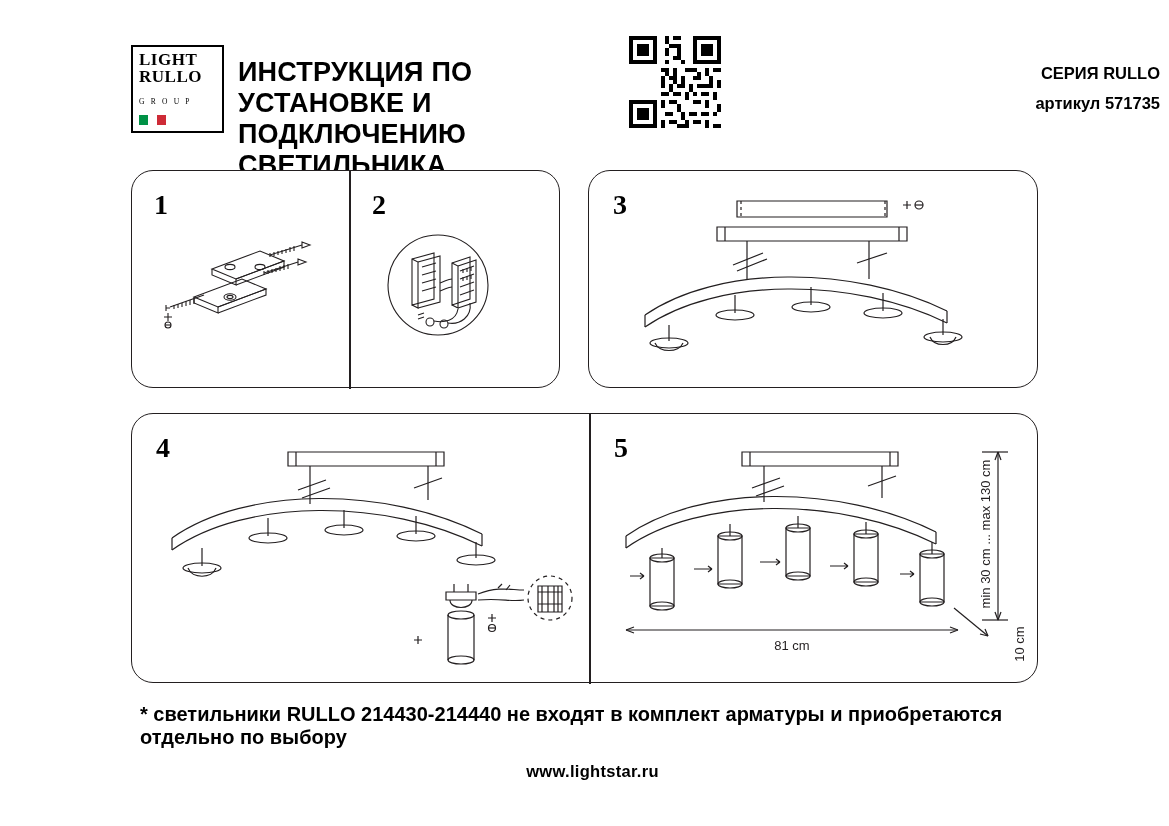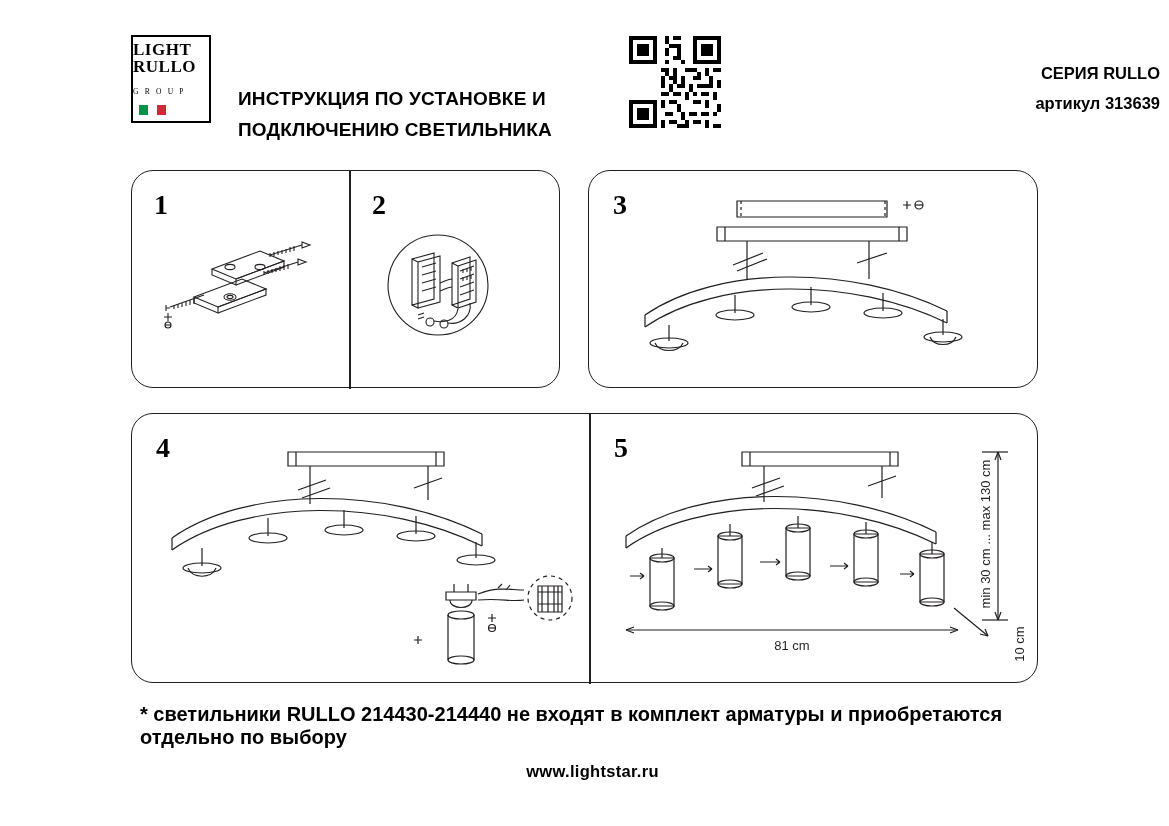--- a/index.html
+++ b/index.html
@@ -20,24 +20,24 @@
 
   
   .header {
     position: absolute;
     left: 0; top: 0;
     width: 1169px;
     height: 155px;
   }
   .logo-box {
     position: absolute;
-    left: 131px; top: 35px;
-    width: 80px; height: 88px;
+    left: 131px; top: 45px;
+    width: 93px; height: 88px;
     border: 2px solid #000;
-    padding: 4px 0;
+    padding: 4px 6px;
   }
   .logo-text {
     font-family: "Liberation Serif", serif;
     font-weight: bold;
     font-size: 17px;
     line-height: 17px;
     letter-spacing: .5px;
   }
   .logo-group {
     font-family: "Liberation Serif", serif;
@@ -53,25 +53,24 @@
   }
   .logo-flag i { flex: 1 1 auto; display: block; height: 100%; }
   .flag-g { background: #009246; }
   .flag-w { background: #ffffff; }
   .flag-r { background: #ce2b37; }
 
   .title {
     position: absolute;
     left: 238px; top: 57px;
     width: 390px;
-    font-size: 19px;
+    font-size: 27px;
     font-weight: bold;
     line-height: 31px;
     letter-spacing: .2px;
-    margin-top: 26px;
   }
 
   .qr {
     position: absolute;
     left: 629px; top: 36px;
     width: 92px; height: 92px;
   }
   .qr svg { display: block; }
 
   .series {
@@ -217,21 +216,21 @@
           <rect x="9" y="9" width="1" height="1"></rect>
             <rect x="17" y="9" width="1" height="1"></rect>
           <rect x="19" y="12" width="1" height="1"></rect>
             <rect x="11" y="11" width="1" height="1"></rect>
         </g>
       </svg>
     </div>
 
     <div class="series">
       <div>СЕРИЯ RULLO</div>
-      <div>артикул 313639</div>
+      <div>артикул 571735</div>
     </div>
   </div>
 
   <div class="panel" id="panel-12">
     <div class="divider" style="left:217px; top:0; height:218px;"></div>
     <div class="panel-num" style="left:22px; top:18px;">1</div>
     <div class="panel-num" style="left:240px; top:18px;">2</div>
 
     <svg style="position:absolute; left:20px; top:50px;" width="200" height="150" viewBox="0 0 200 150">
       <g class="ln" stroke-width="1.1">

